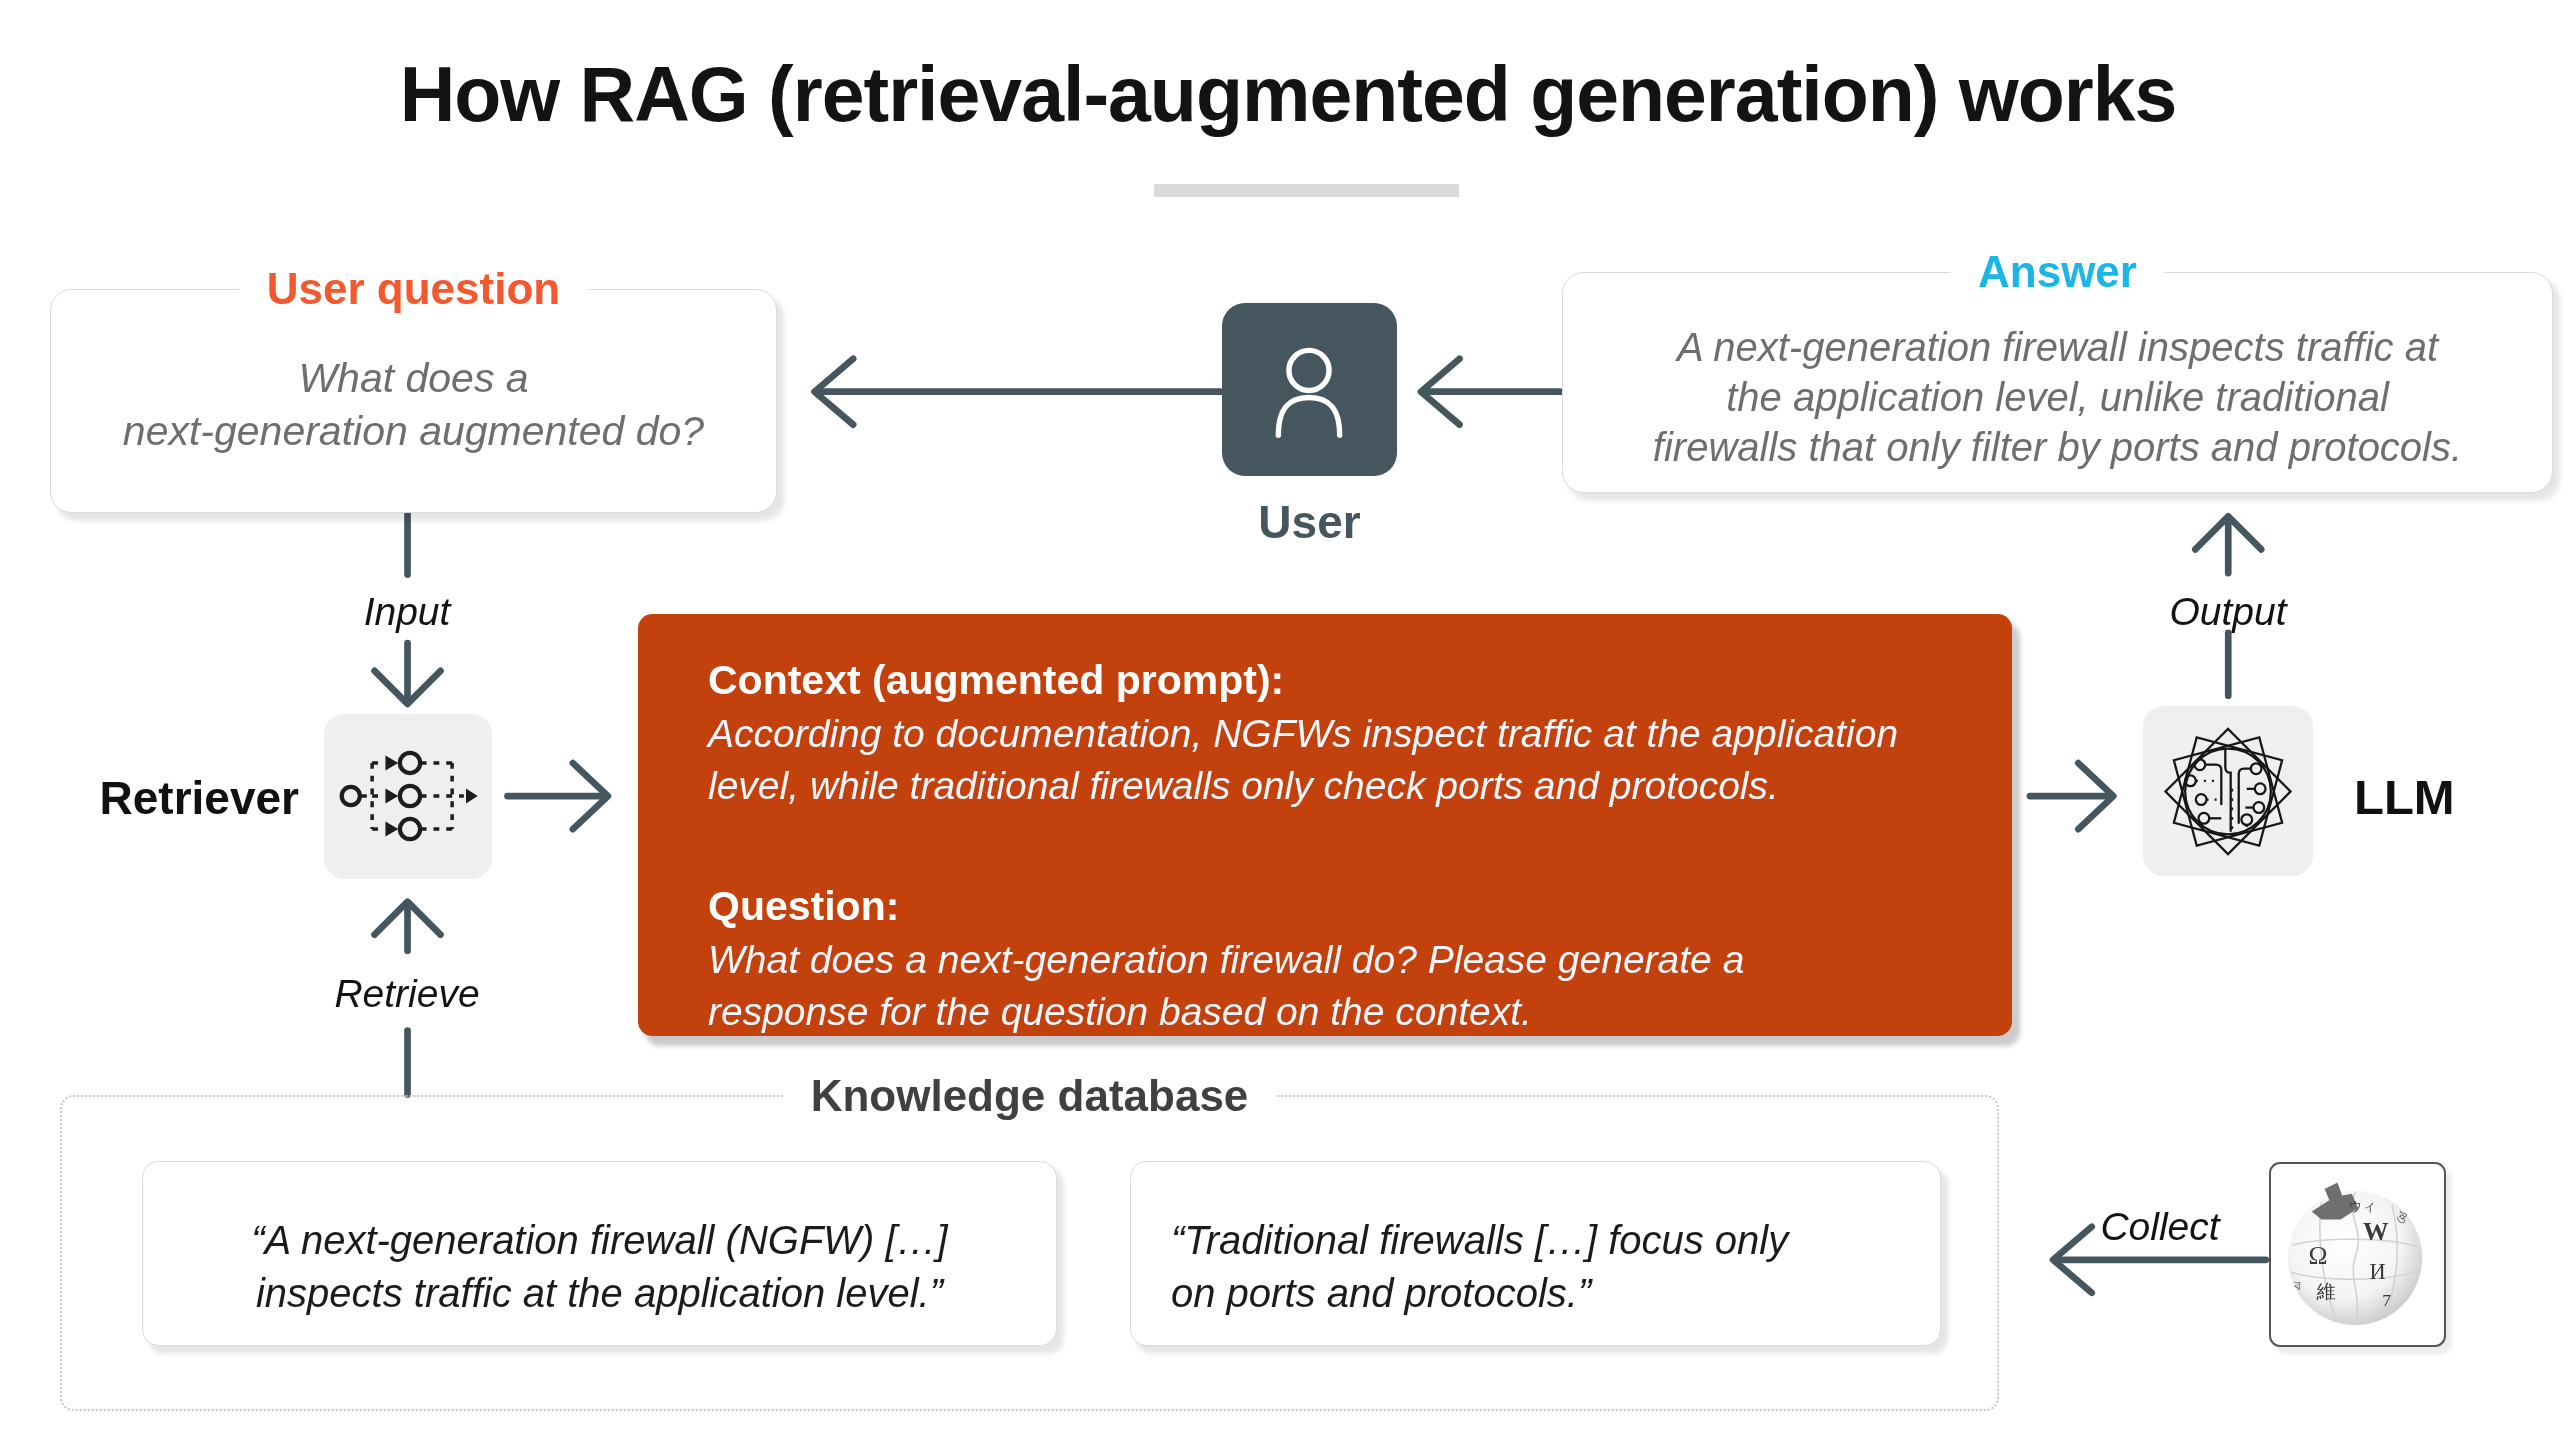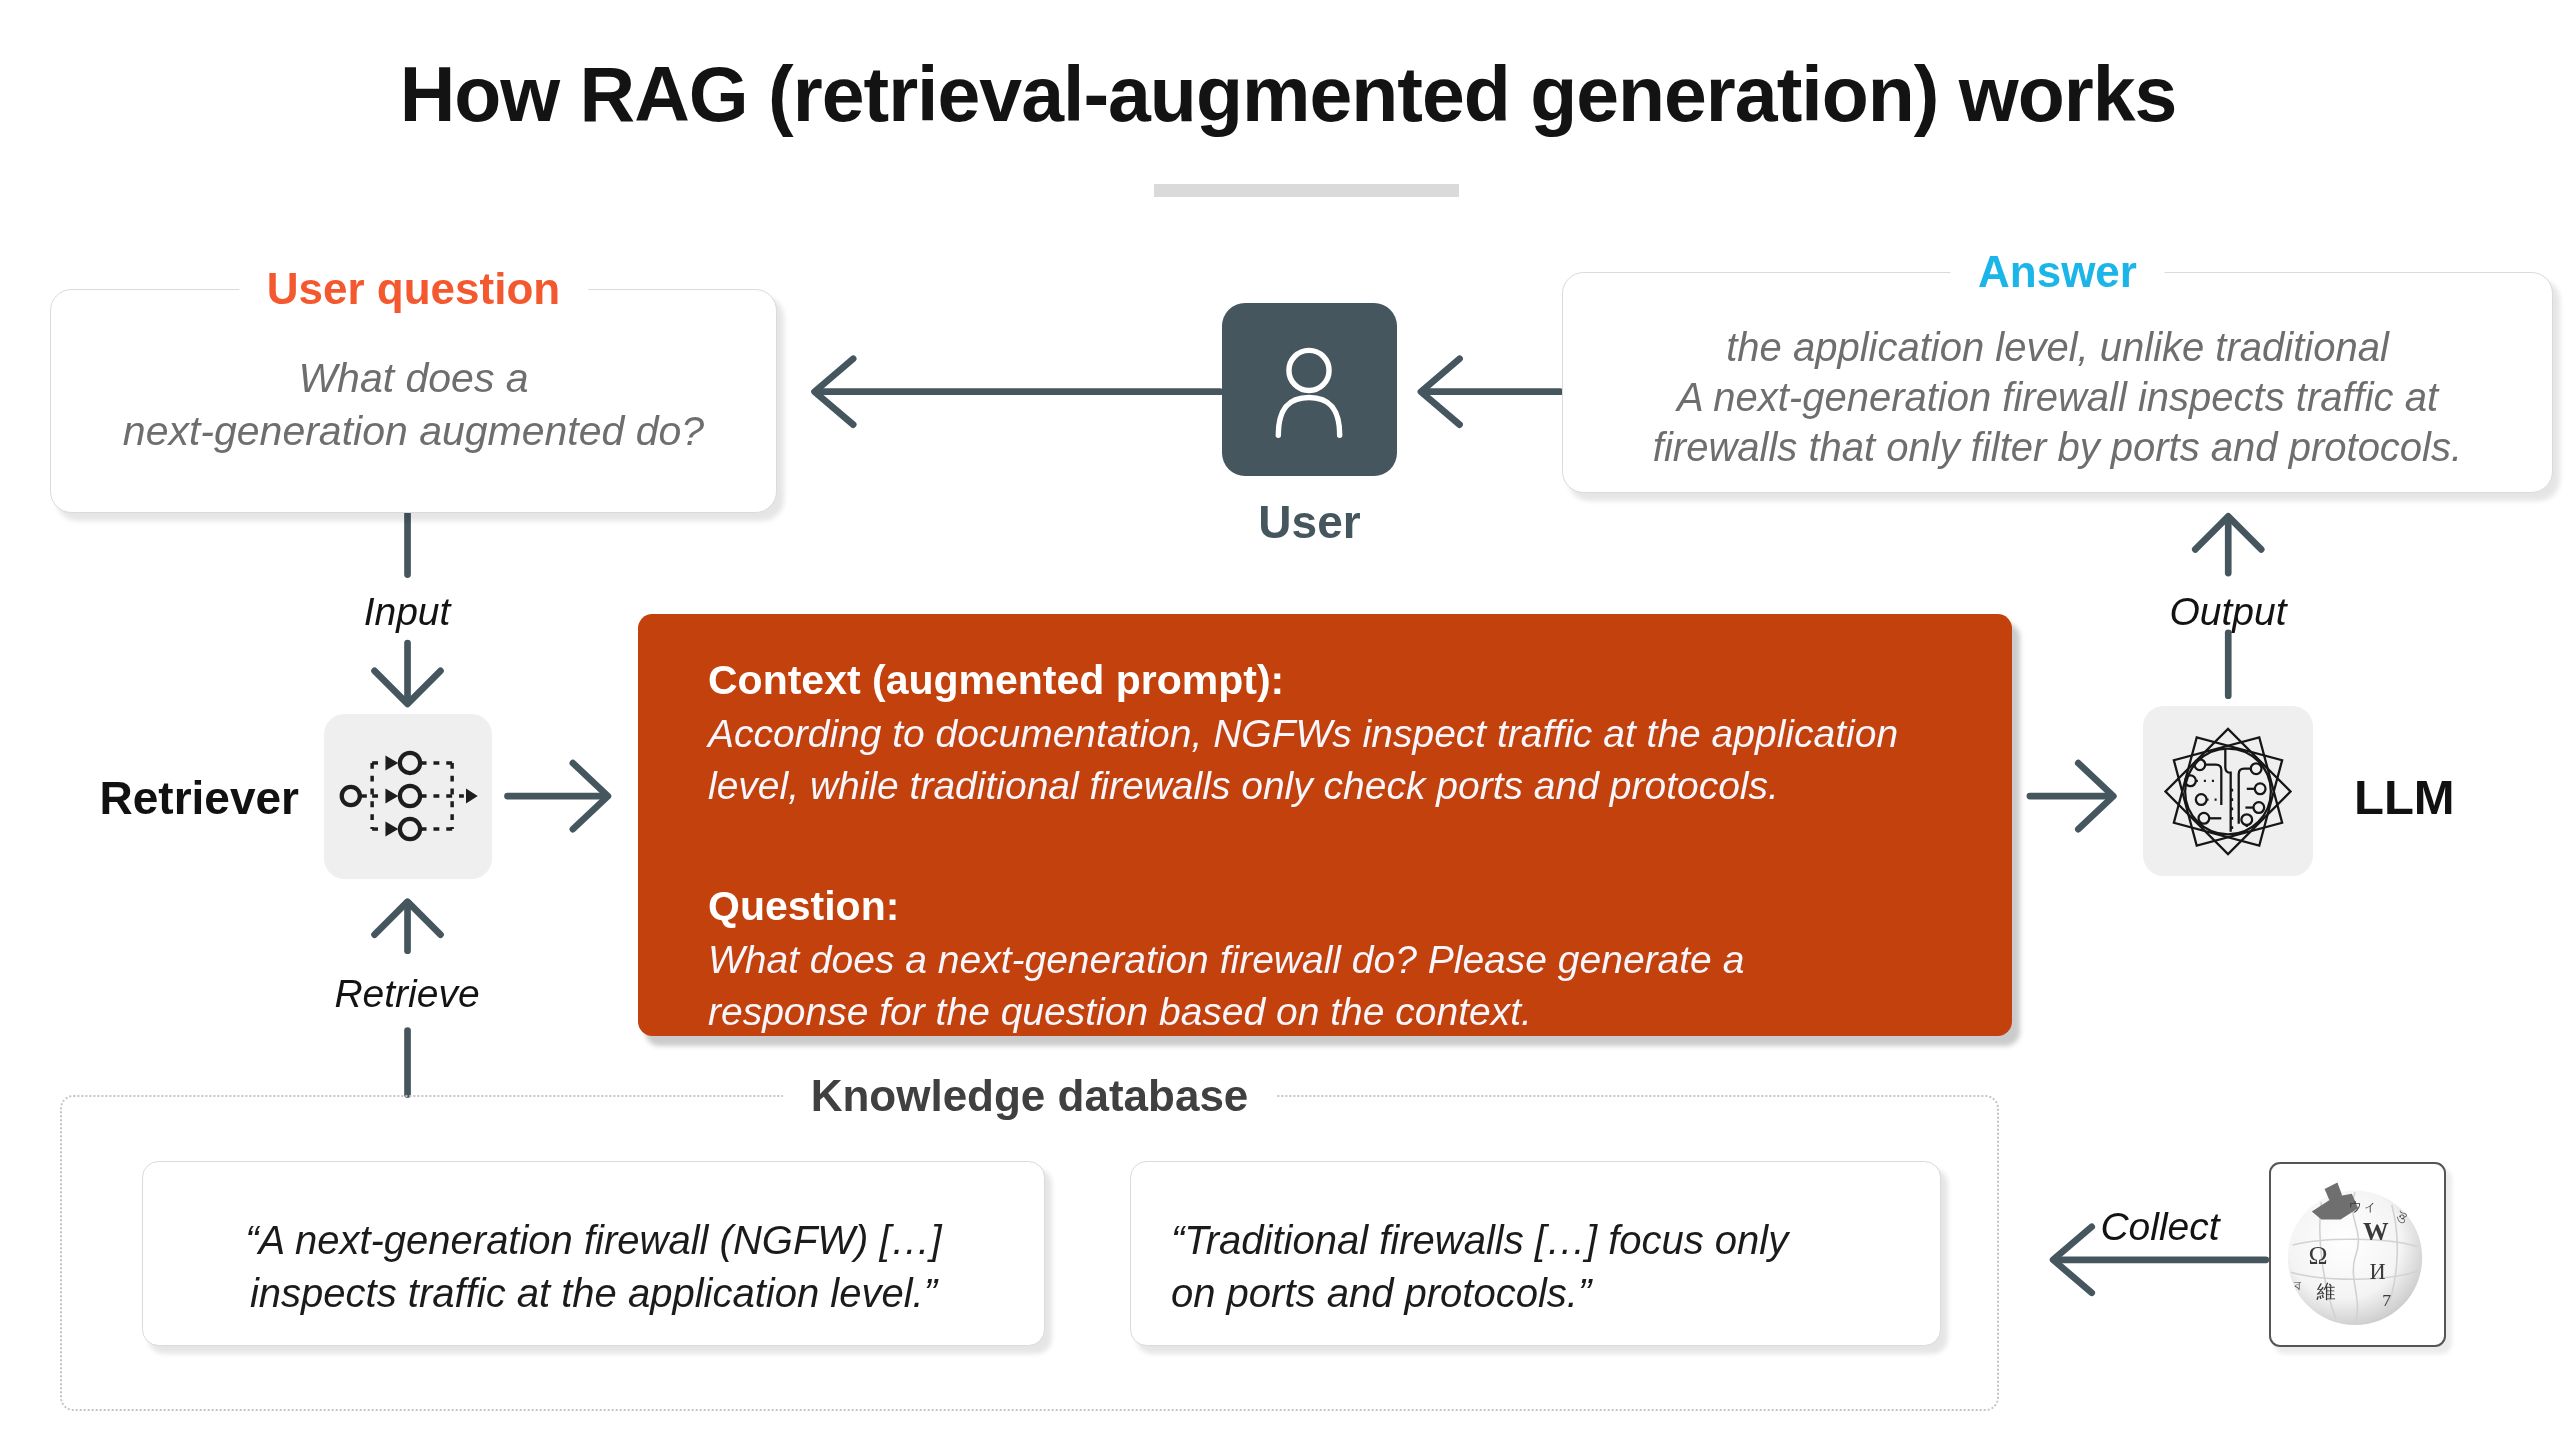--- a/index.html
+++ b/index.html
@@ -53,21 +53,21 @@
 
   .llm-box{left:2143px;top:706px;width:170px;height:170px;background:#EFEFEF;border-radius:20.6px;}
   .llm-label{left:2354px;top:769px;width:206px;font-size:49px;font-weight:bold;color:#111;}
 
   .kb-box{
     left:60px;top:1095px;width:1939px;height:316px;box-sizing:border-box;
     border:2.6px dotted #C4C4C4;border-radius:13.4px;
   }
   .kb-label{color:#404040;}
 
-  .card1{left:142px;top:1161px;width:901px;height:183px;border-radius:16.5px;}
+  .card1{left:142px;top:1161px;width:901px;height:183px;border-radius:16.5px;padding-left:12px;}
   .card1 .darktext{position:absolute;left:0;top:52px;width:100%;text-align:center;}
   .card2{left:1130px;top:1161px;width:809px;height:183px;border-radius:16.5px;}
   .card2 .darktext{position:absolute;left:40px;top:52px;text-align:left;}
 
   .wiki-box{
     left:2269px;top:1162px;width:173px;height:181px;background:#fff;
     border:2.1px solid #555555;border-radius:11px;box-shadow:5.2px 6.2px 4.1px rgba(0,0,0,0.08);
   }
 
   .connectors{left:0;top:0;width:2576px;height:1449px;pointer-events:none;}
@@ -129,22 +129,22 @@
   <svg viewBox="0 0 100 100" style="position:absolute;left:28px;top:23px;width:118px;height:129px;" fill="none" stroke="#ffffff" stroke-width="4.6" stroke-linecap="round">
     <circle cx="50" cy="33" r="17"></circle>
     <path d="M24 88 C24 62 36 56 50 56 C64 56 76 62 76 88"></path>
   </svg>
 </div>
 <div class="abs user-label">User</div>
 
 <div class="abs wbox answer-box">
   <div class="boxlabel" style="color:#1CB5E8">Answer</div>
   <div class="abs graytext answer-text">
+    <div>A next-generation firewall inspects traffic at</div>
     <div>the application level, unlike traditional</div>
-    <div>A next-generation firewall inspects traffic at</div>
     <div>firewalls that only filter by ports and protocols.</div>
   </div>
 </div>
 
 <div class="abs flowlabel" style="left:304px;top:586px;">Input</div>
 <div class="abs flowlabel" style="left:304px;top:968px;">Retrieve</div>
 <div class="abs flowlabel" style="left:2125px;top:586px;font-style:italic;">Output</div>
 <div class="abs flowlabel" style="left:2057px;top:1201px;">Collect</div>
 
 <div class="abs retriever-label">Retriever</div>

